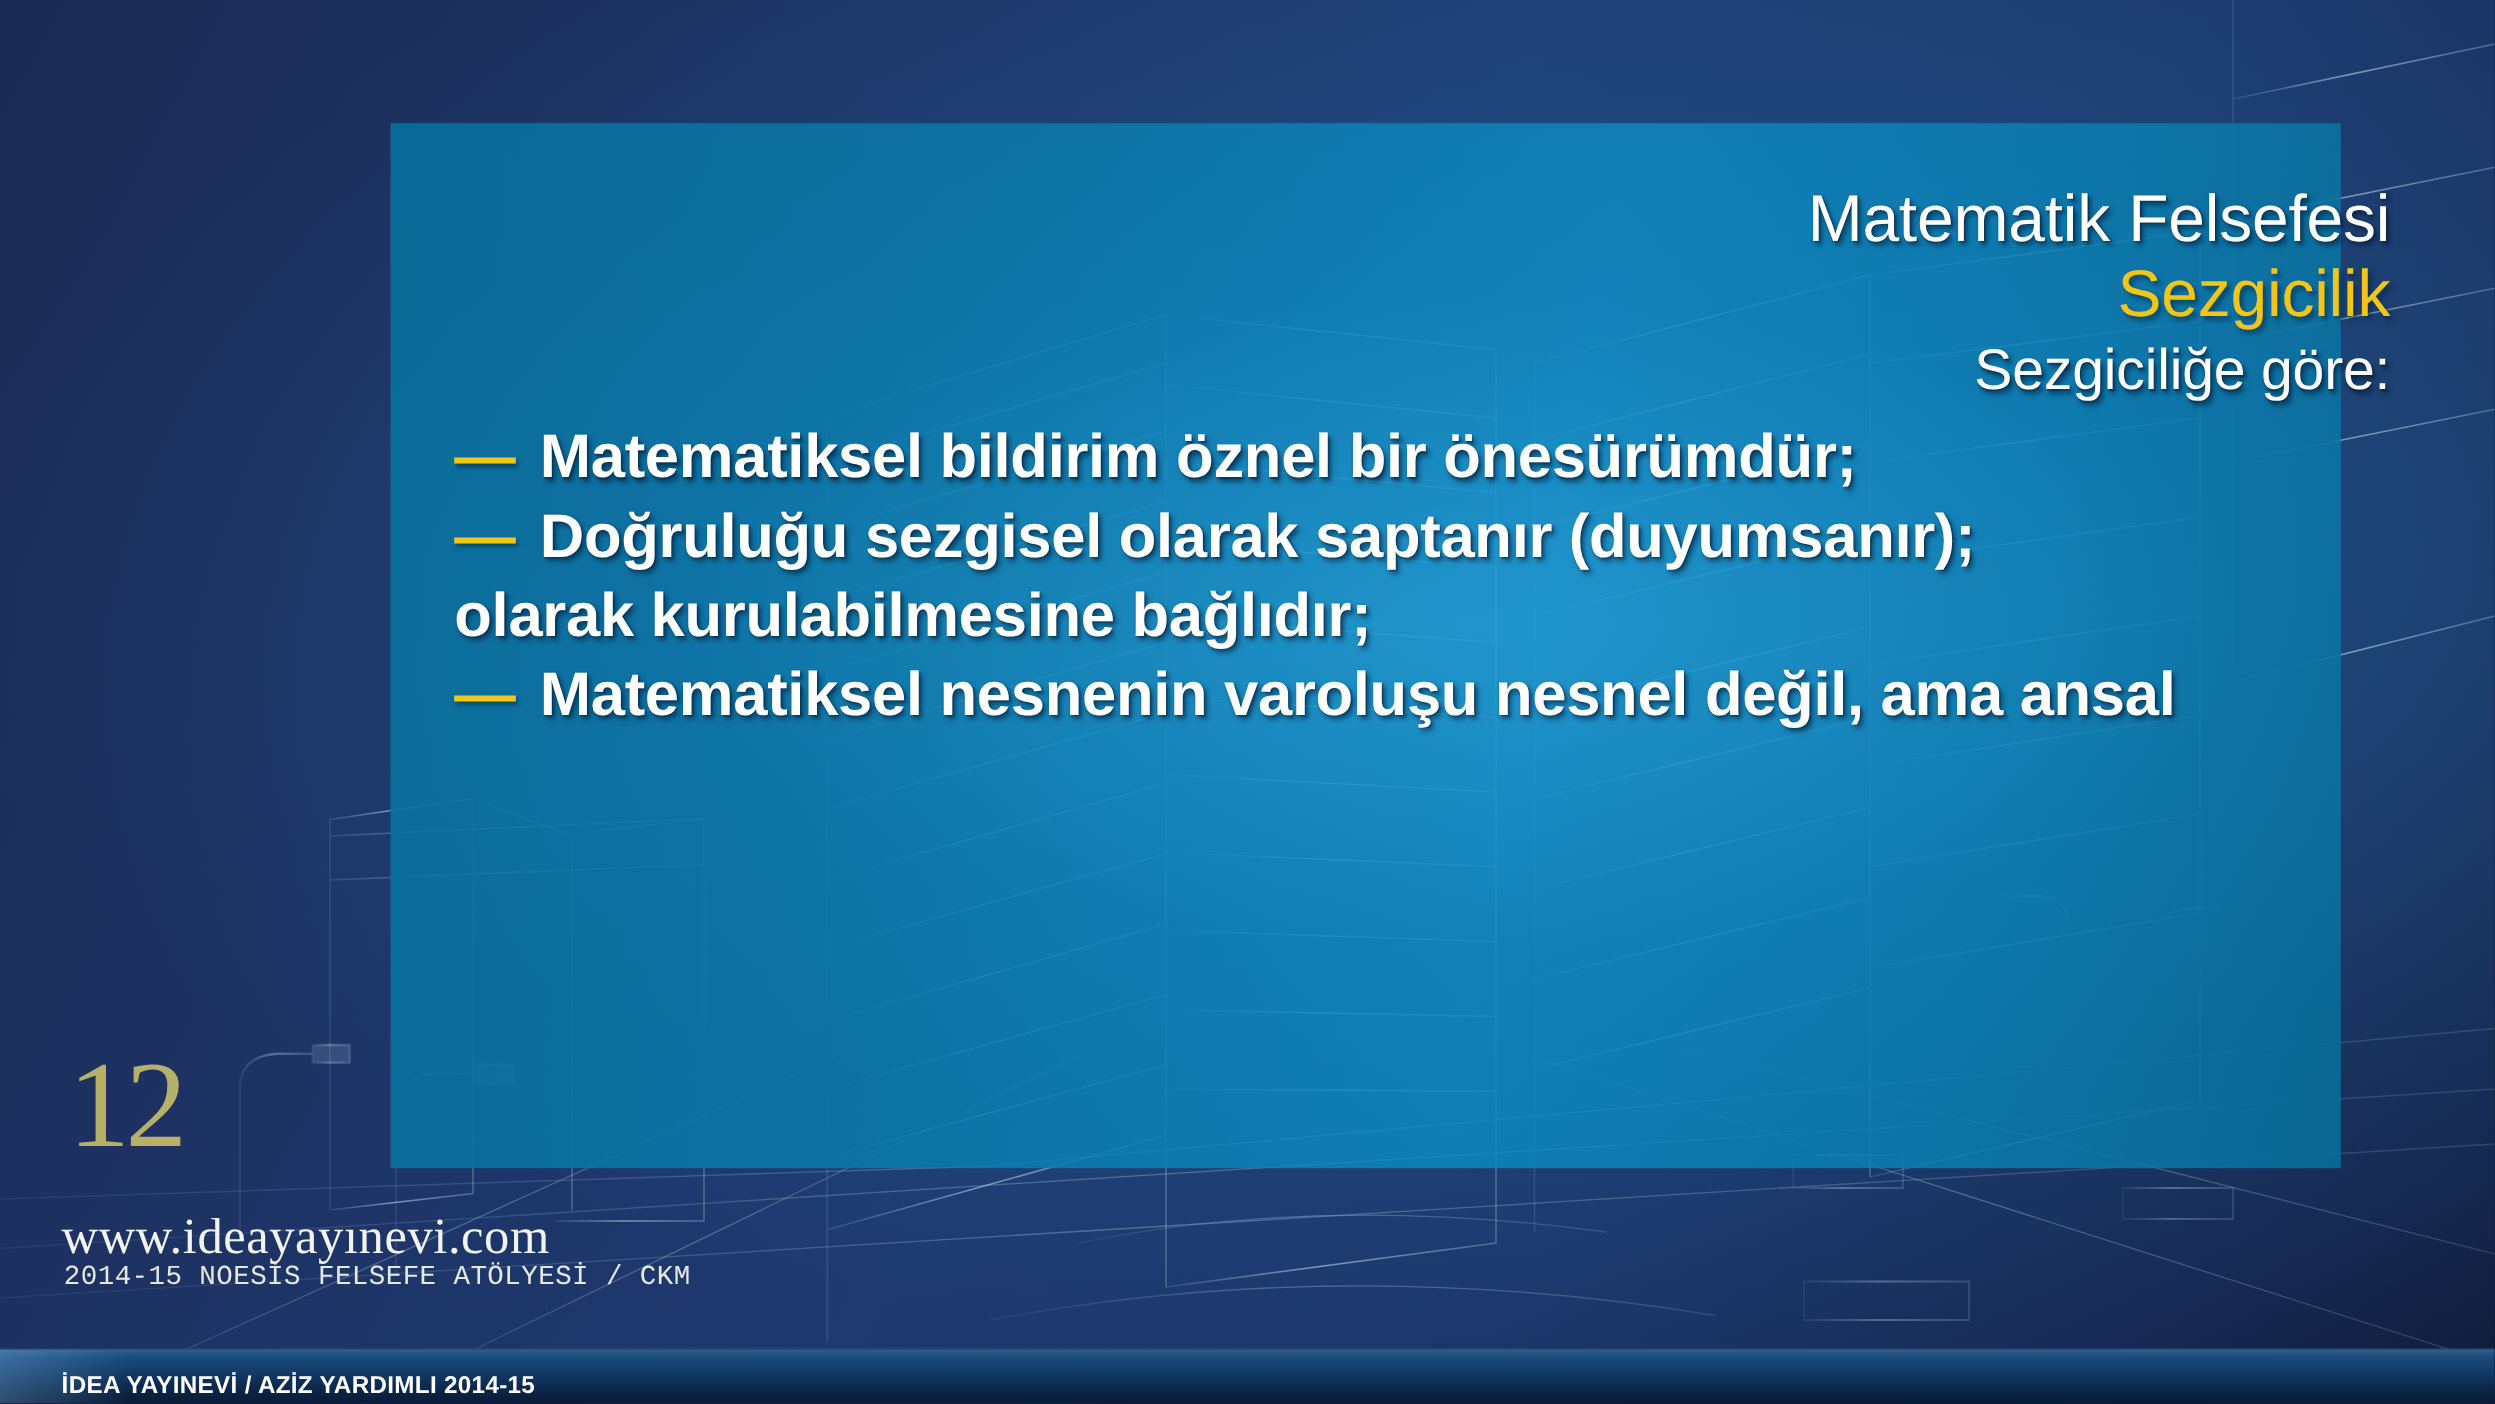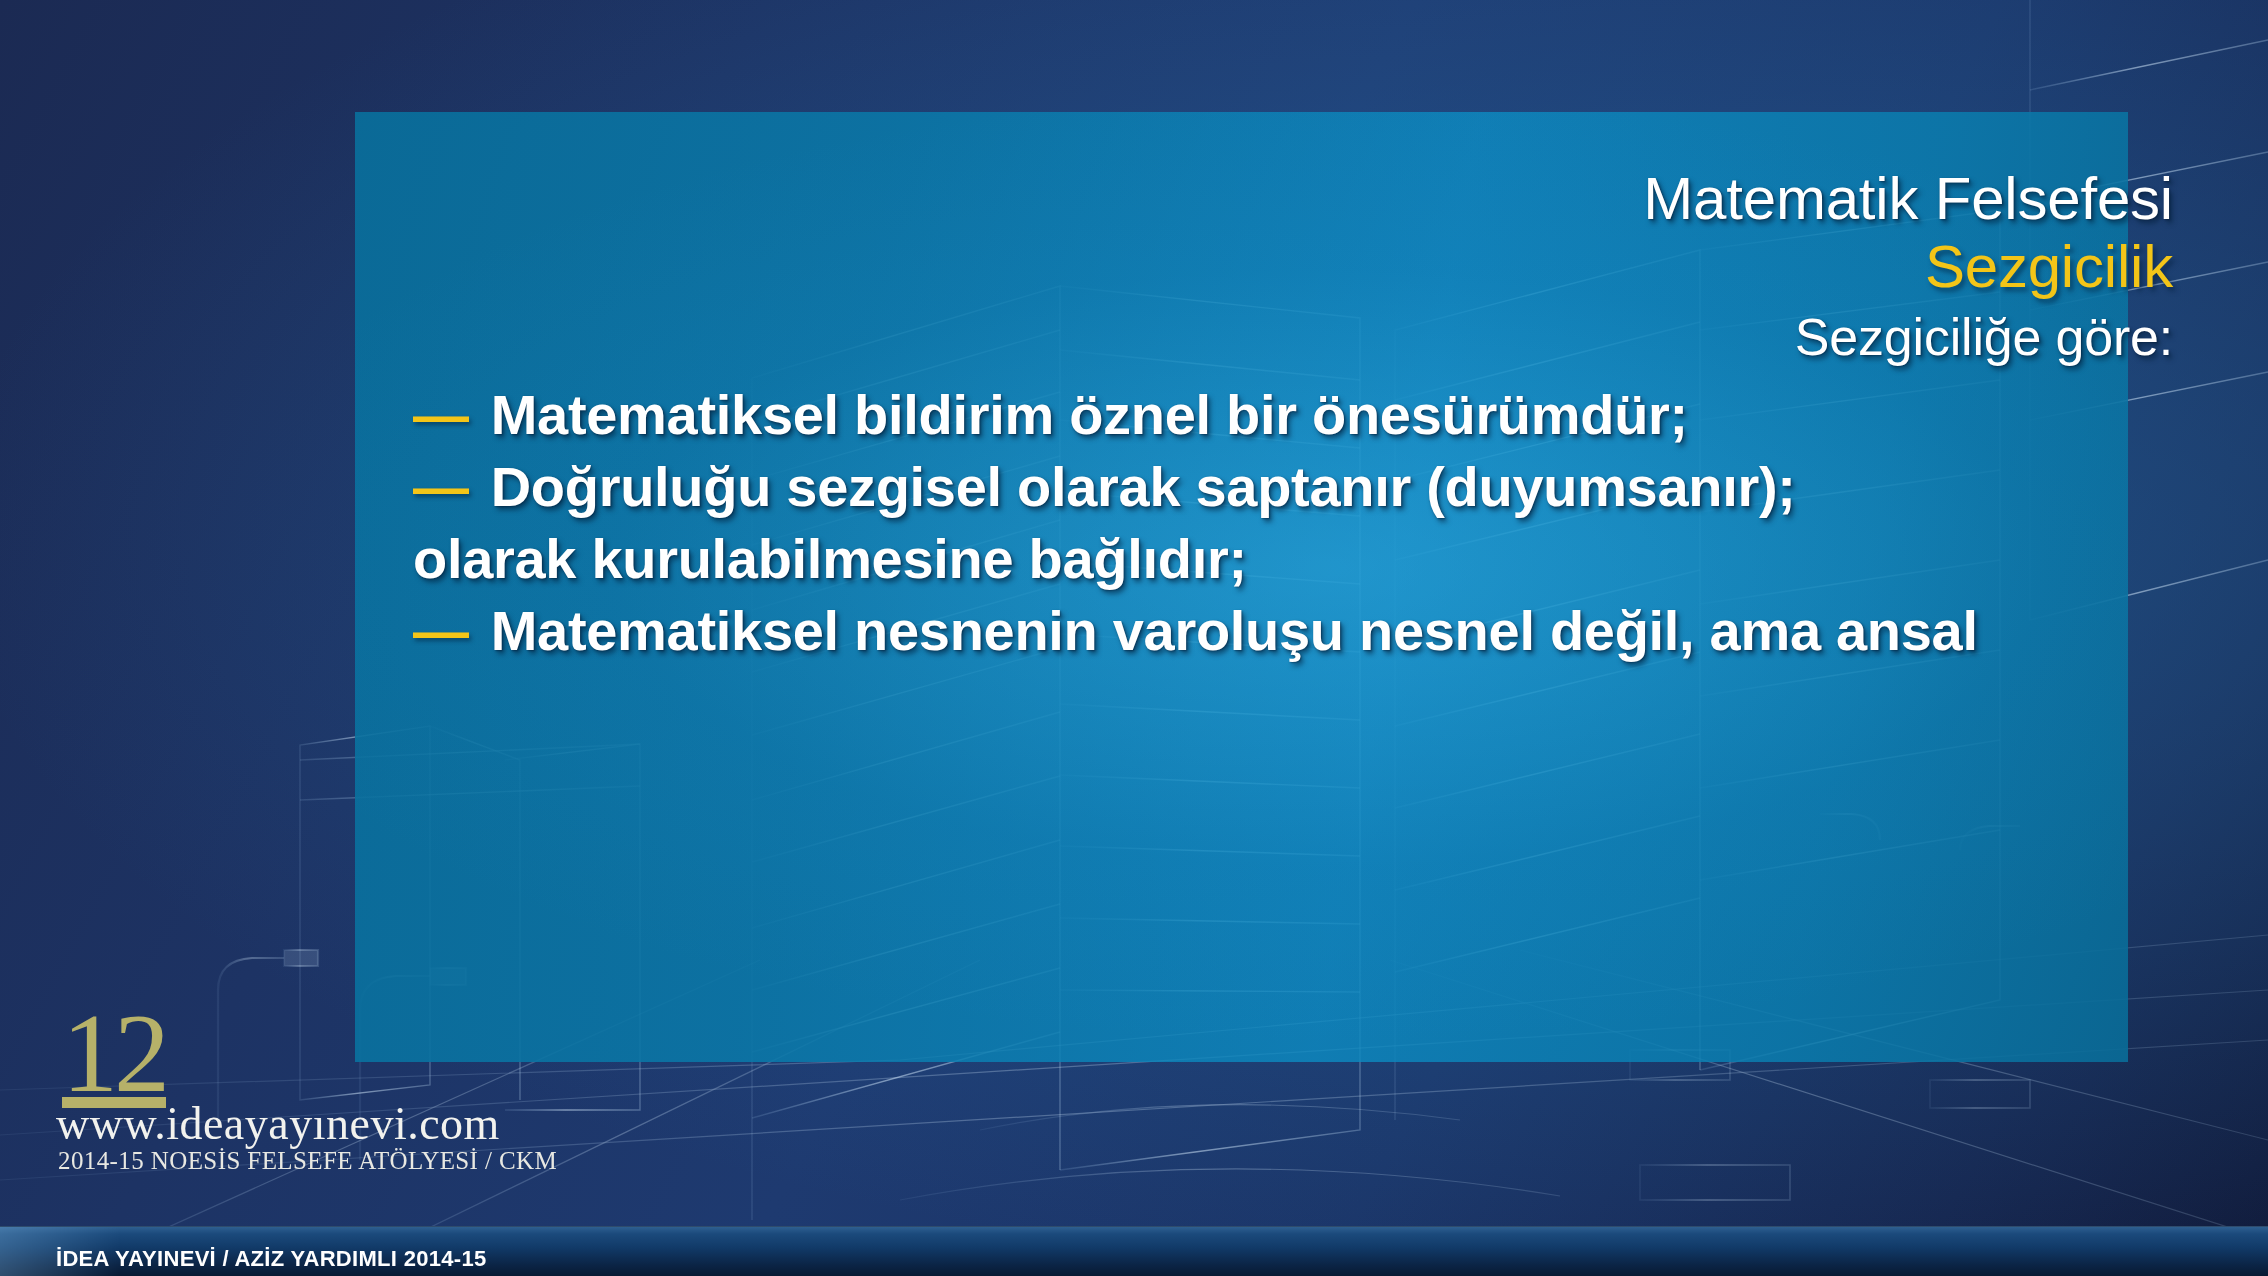--- a/index.html
+++ b/index.html
@@ -66,37 +66,36 @@
   .dash{
     color:#F3C518;
     font-weight:700;
     margin-right:22px;
     text-shadow:2px 3px 4px rgba(0,28,55,.5);
   }
   .cont{ margin-left:0; }
 
   
   #pagenum{
-    position:absolute; left:62px; top:997px;
+    position:absolute; left:62px; top:949px;
     font-family:"Liberation Serif", serif;
     font-size:112px; line-height:112px;
     color:#b6b169;
     letter-spacing:-4px;
-    text-decoration:underline;
   }
   #site{
     position:absolute; left:56px; top:1100px;
     font-family:"Liberation Serif", serif;
     font-size:46px; line-height:48px;
     color:#f2f2ee;
     letter-spacing:.5px;
   }
   #subsite{
     position:absolute; left:58px; top:1148px;
-    font-family:Liberation Serif, serif;
+    font-family:Liberation Mono, monospace;
     font-size:25px; line-height:26px;
     color:#e8e8e2;
     letter-spacing:.4px;
   }
 
   
   #bottombar{
     position:absolute; left:0; bottom:0;
     width:2268px; height:50px;
     background:linear-gradient(180deg,#2e5f90 0%, #1b4a7c 14%, #113a68 42%, #0b2445 78%, #081a33 100%);

